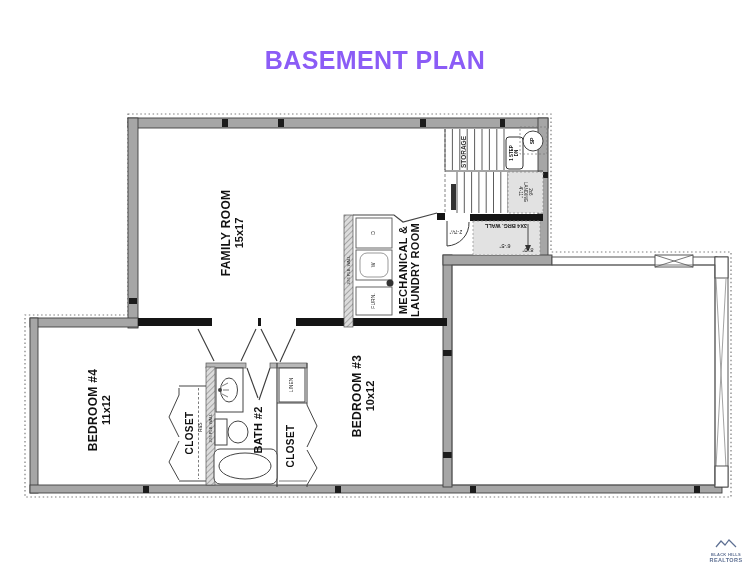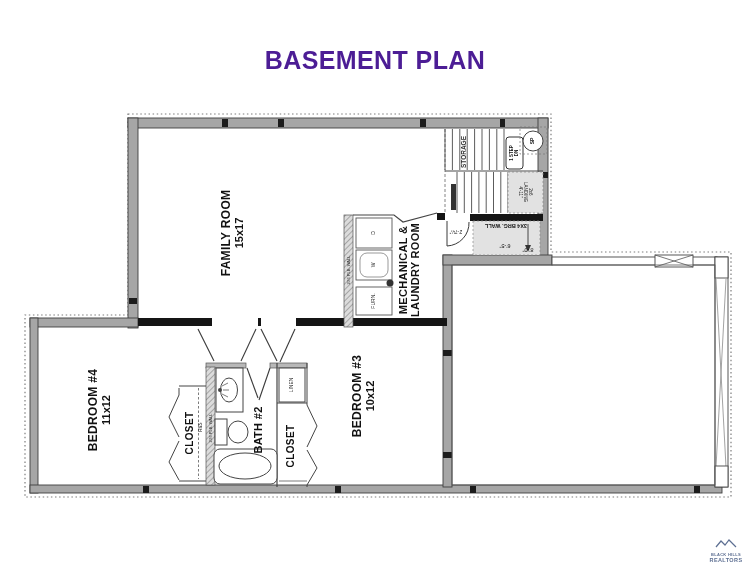--- a/index.html
+++ b/index.html
@@ -11,21 +11,21 @@
   .page{position:relative;width:750px;height:563px;background:#ffffff;overflow:hidden;
         font-family:"Liberation Sans",sans-serif;color:var(--text);}
   .plan-svg{position:absolute;left:0;top:0;}
   .lbl{position:absolute;white-space:nowrap;text-align:center;line-height:1.12;
        transform:translate(-50%,-50%) rotate(-90deg);color:var(--text);}
   .lbl.cw{transform:translate(-50%,-50%) rotate(90deg);}
   .lbl.flip{transform:translate(-50%,-50%) rotate(180deg);}
   .room-name{font-weight:bold;font-size:12px;letter-spacing:.3px;}
   .room-dims{font-weight:bold;font-size:11px;}
   .title{position:absolute;left:375px;top:60px;transform:translate(-50%,-50%);
-         font-size:25px;font-weight:bold;letter-spacing:.4px;color:#4c1d95;}
+         font-size:25px;font-weight:bold;letter-spacing:.4px;color:#8b5cf6;}
   .closet-lbl{font-weight:bold;font-size:10px;letter-spacing:.4px;}
   .tiny{font-size:5px;color:#222;}
   .logo{position:absolute;left:701px;top:534px;width:50px;text-align:center;color:var(--logo-blue);}
   .logo-l1{font-size:4px;font-weight:bold;letter-spacing:.3px;}
   .logo-l2{font-size:5.5px;font-weight:bold;letter-spacing:.4px;}
 </style>
 </head>
 <body>
 
 <div class="page">

